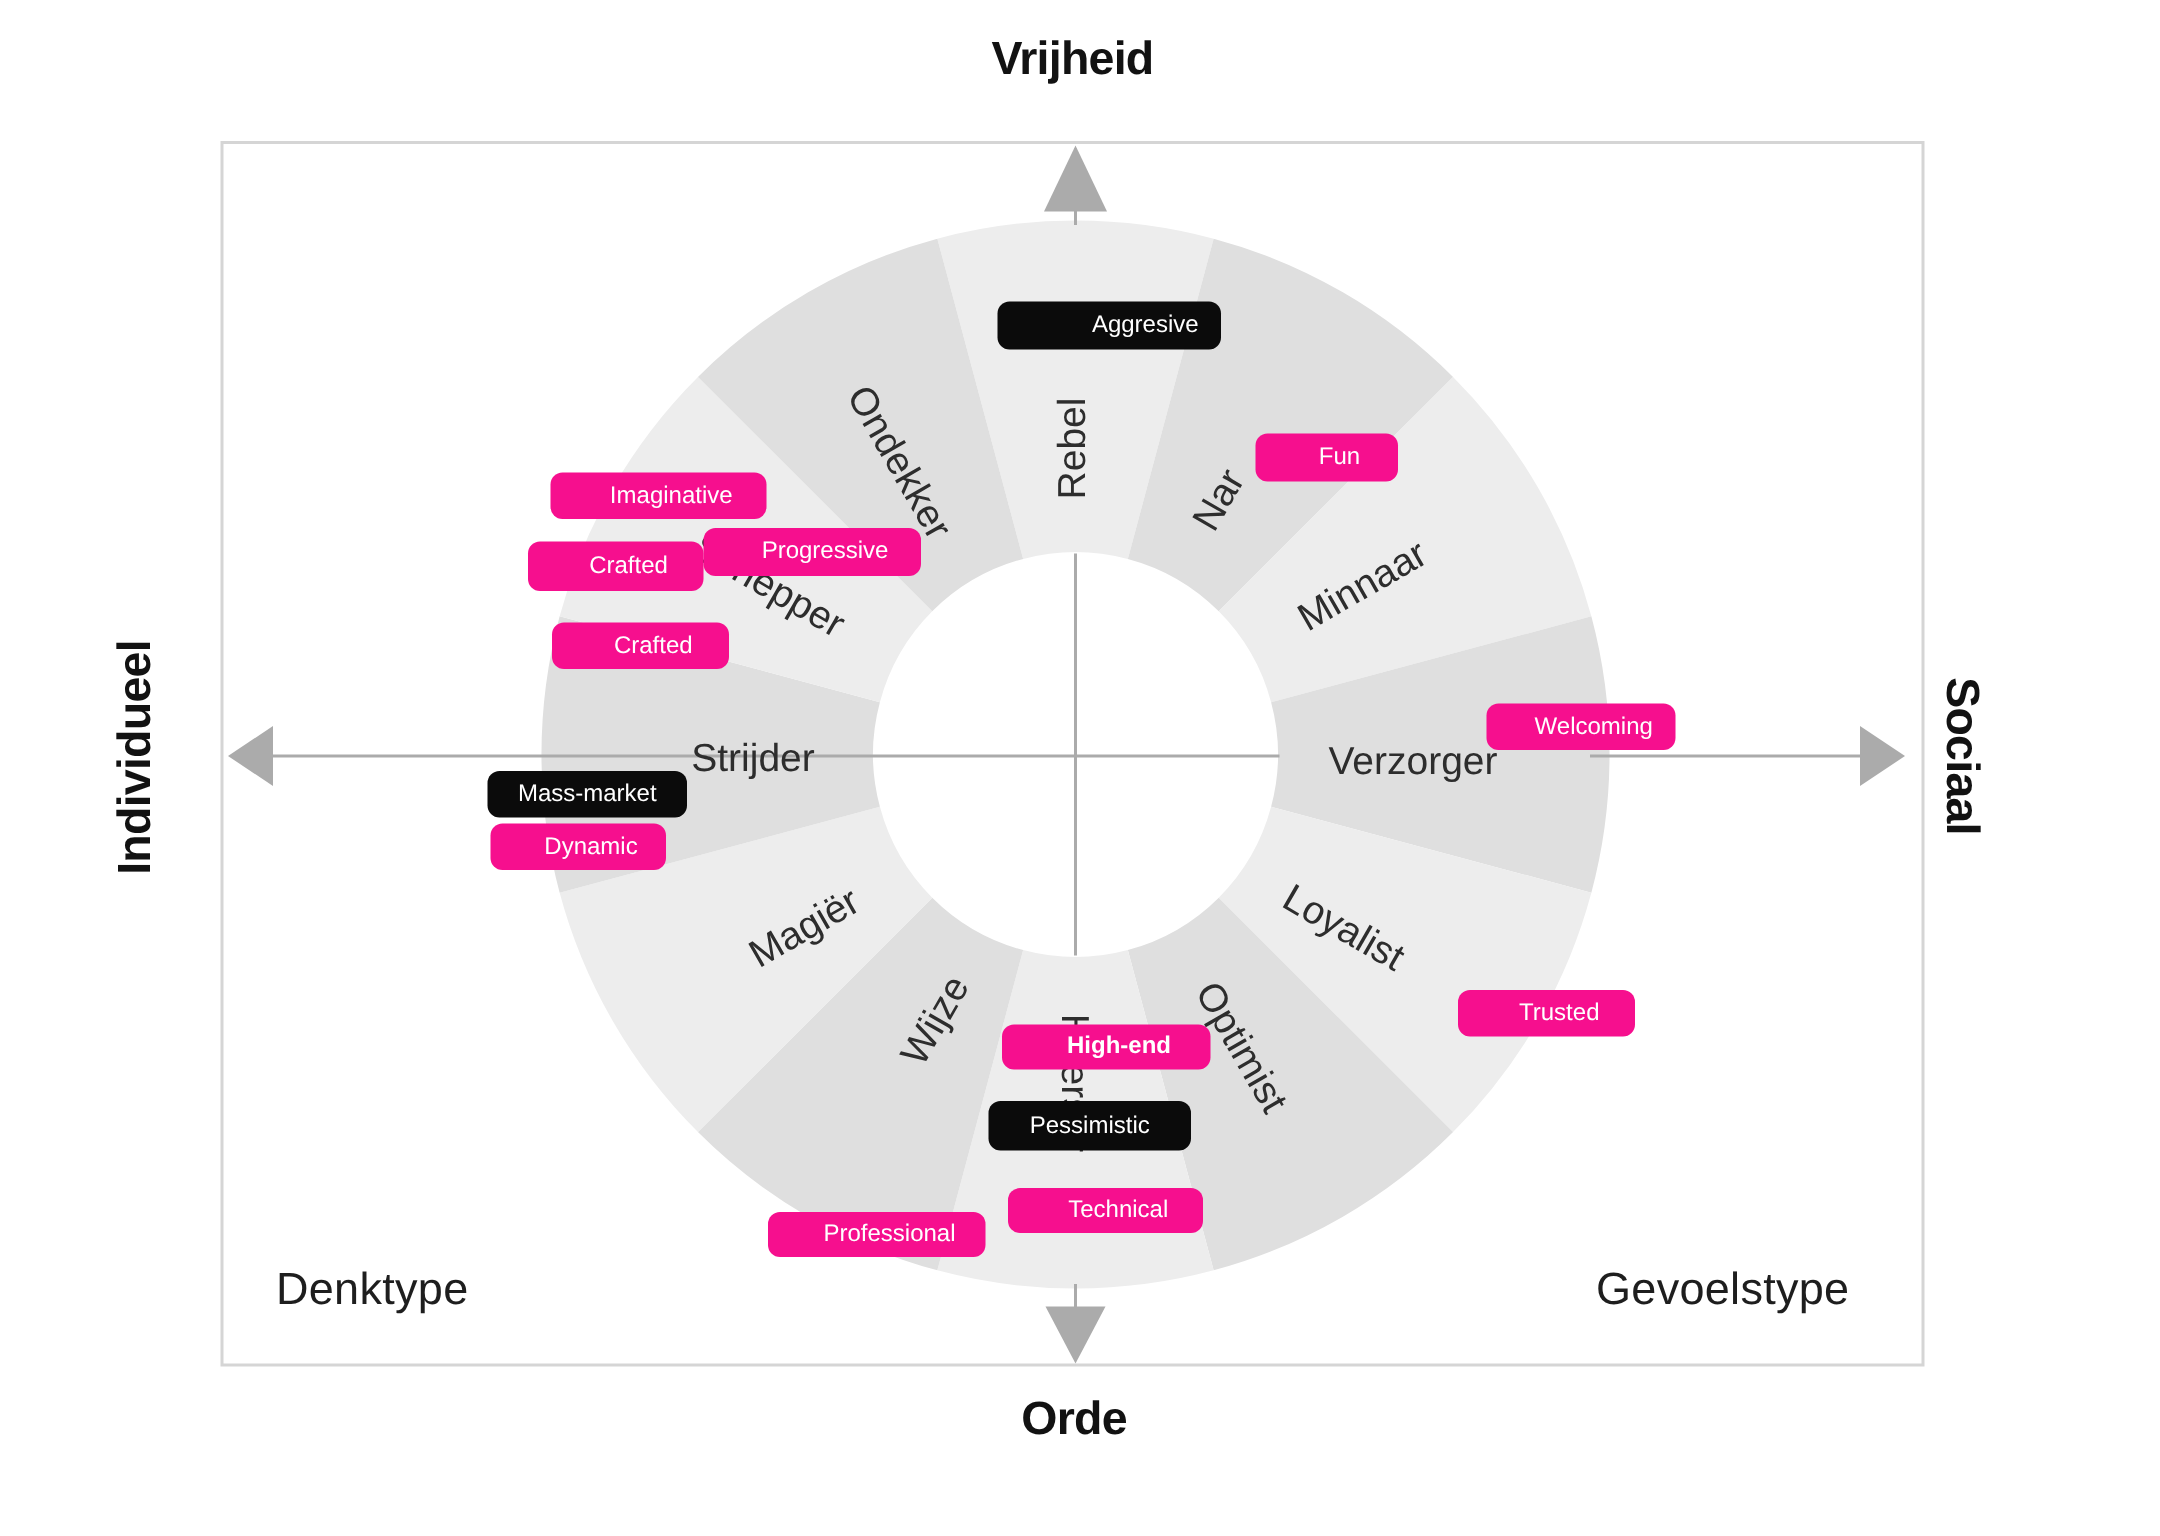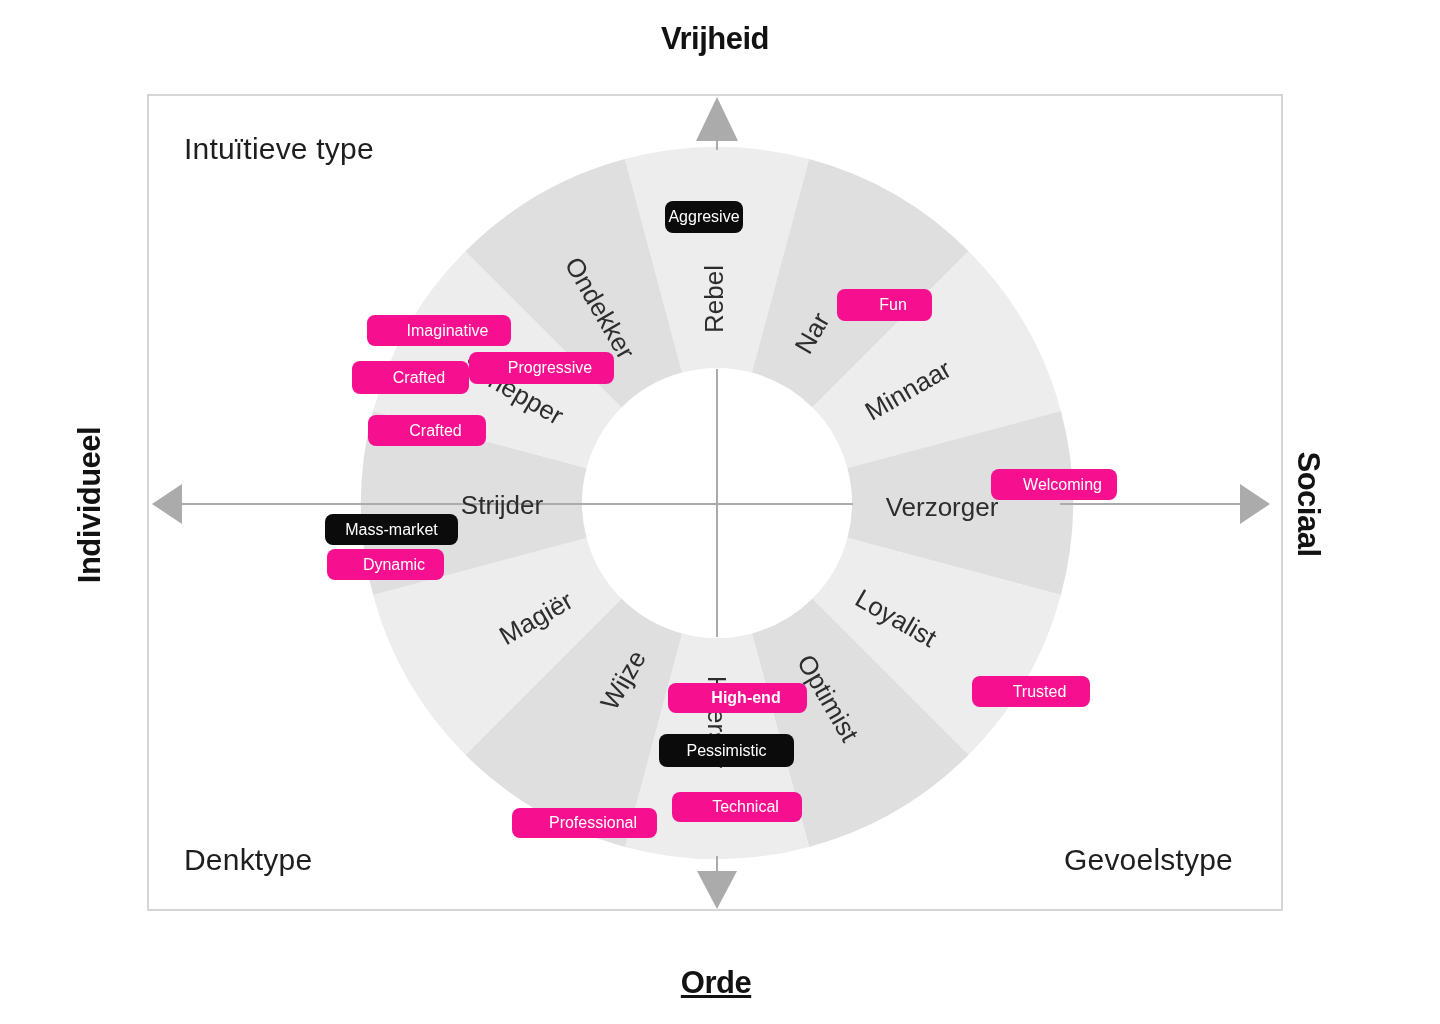--- a/index.html
+++ b/index.html
@@ -21,25 +21,24 @@
   .pill.black{background:var(--tag-black,#0b0b0b);}
 </style>
 </head>
 <body>
 
 <div class="stage">
 
   <div class="frame"></div>
 
   <div class="axis-label" style="left:715px;top:39px;">Vrijheid</div>
-  <div class="axis-label" style="left:716px;top:983px;text-decoration:underline;">Orde</div>
+  <div class="axis-label" style="left:716px;top:946px;">Orde</div>
   <div class="axis-label rot-ccw" style="left:90px;top:505px;">Individueel</div>
   <div class="axis-label rot-cw" style="left:1308px;top:504px;">Sociaal</div>
 
-  <div class="quad-label" style="left:184px;top:132px;">Intuïtieve type</div>
   <div class="quad-label" style="left:184px;top:843px;">Denktype</div>
   <div class="quad-label" style="left:1064px;top:843px;">Gevoelstype</div>
 
   <svg class="wheel" width="1440" height="1024">
     <g id="segs">
         <path d="M 624.9 159.1 A 356 356 0 0 1 809.1 159.1 L 751.9 372.6 A 135 135 0 0 0 682.1 372.6 Z" fill="#EDEDED"></path>
         <path d="M 809.1 159.1 A 356 356 0 0 1 968.7 251.3 L 812.5 407.5 A 135 135 0 0 0 751.9 372.6 Z" fill="#DFDFDF"></path>
         <path d="M 968.7 251.3 A 356 356 0 0 1 1060.9 410.9 L 847.4 468.1 A 135 135 0 0 0 812.5 407.5 Z" fill="#EDEDED"></path>
         <path d="M 1060.9 410.9 A 356 356 0 0 1 1060.9 595.1 L 847.4 537.9 A 135 135 0 0 0 847.4 468.1 Z" fill="#DFDFDF"></path>
         <path d="M 1060.9 595.1 A 356 356 0 0 1 968.7 754.7 L 812.5 598.5 A 135 135 0 0 0 847.4 537.9 Z" fill="#EDEDED"></path>
@@ -74,29 +73,29 @@
         <text x="717" y="722" transform="rotate(90 717 722)" text-anchor="middle" dominant-baseline="central" class="seg-label">Heerser</text>
         <text x="623" y="680" transform="rotate(-60 623 680)" text-anchor="middle" dominant-baseline="central" class="seg-label">Wijze</text>
         <text x="536" y="618" transform="rotate(-30 536 618)" text-anchor="middle" dominant-baseline="central" class="seg-label">Magiër</text>
         <text x="502" y="505" transform="rotate(0 502 505)" text-anchor="middle" dominant-baseline="central" class="seg-label">Strijder</text>
         <text x="513" y="390" transform="rotate(30 513 390)" text-anchor="middle" dominant-baseline="central" class="seg-label">Schepper</text>
         <text x="600" y="308" transform="rotate(60 600 308)" text-anchor="middle" dominant-baseline="central" class="seg-label">Ondekker</text>
       </g>
   </svg>
 
   <div id="tags">
-      <div class="pill black" style="left: 665px; top: 201px; width: 78px; height: 32px;">Aggresive</div>
+      <div class="pill black" style="left: 665px; top: 201px; width: 101px; height: 32px; padding-left: 48px;">Aggresive</div>
       <div class="pill pink" style="left: 837px; top: 289px; width: 78px; height: 32px;">Fun</div>
       <div class="pill pink" style="left: 367px; top: 315px; width: 127px; height: 31px;">Imaginative</div>
       <div class="pill pink" style="left: 352px; top: 361px; width: 100px; height: 33px;">Crafted</div>
       <div class="pill pink" style="left: 469px; top: 352px; width: 128px; height: 32px;">Progressive</div>
       <div class="pill pink" style="left: 368px; top: 415px; width: 101px; height: 31px;">Crafted</div>
       <div class="pill pink" style="left: 991px; top: 469px; width: 109px; height: 31px;">Welcoming</div>
       <div class="pill black" style="left: 325px; top: 514px; width: 133px; height: 31px;">Mass-market</div>
       <div class="pill pink" style="left: 327px; top: 549px; width: 100px; height: 31px;">Dynamic</div>
-      <div class="pill pink" style="left: 972px; top: 676px; width: 101px; height: 31px;">Trusted</div>
+      <div class="pill pink" style="left: 972px; top: 660px; width: 101px; height: 31px;">Trusted</div>
       <div class="pill pink" style="left: 668px; top: 683px; width: 122px; height: 30px; font-weight: bold;">High-end</div>
       <div class="pill black" style="left: 659px; top: 734px; width: 135px; height: 33px;">Pessimistic</div>
       <div class="pill pink" style="left: 672px; top: 792px; width: 113px; height: 30px;">Technical</div>
       <div class="pill pink" style="left: 512px; top: 808px; width: 128px; height: 30px; text-align: center;">Professional</div>
     </div>
 
 </div>
 
 </body></html>

